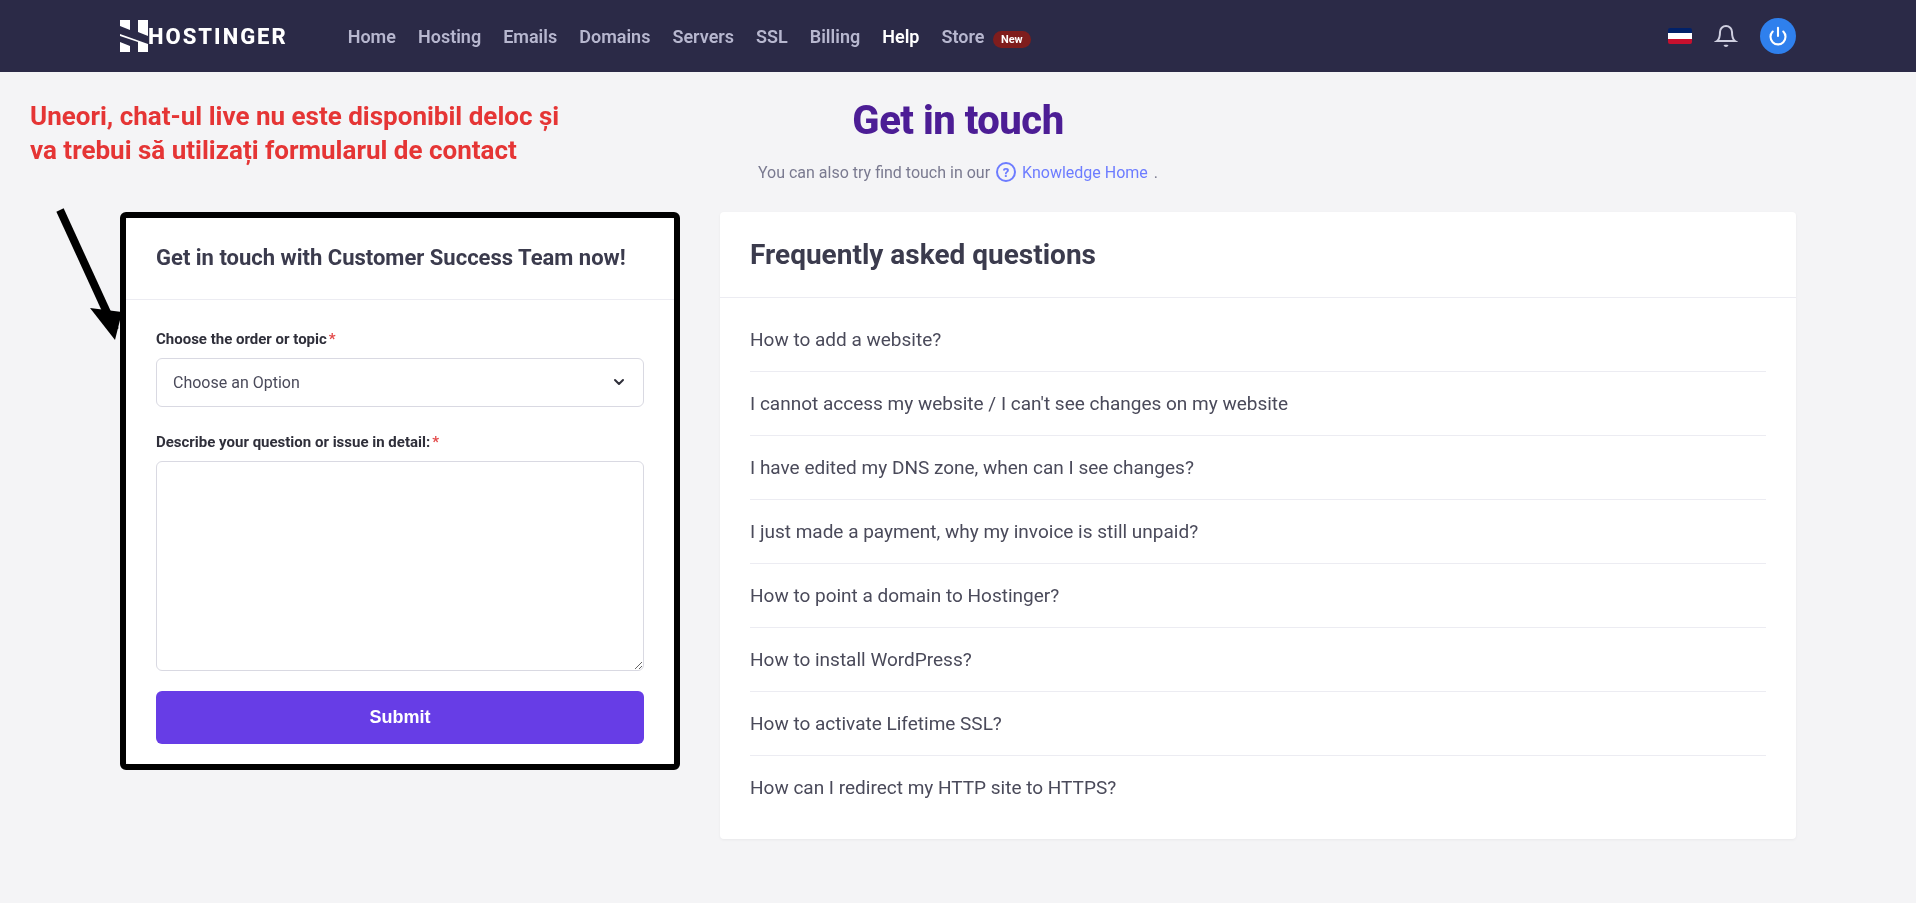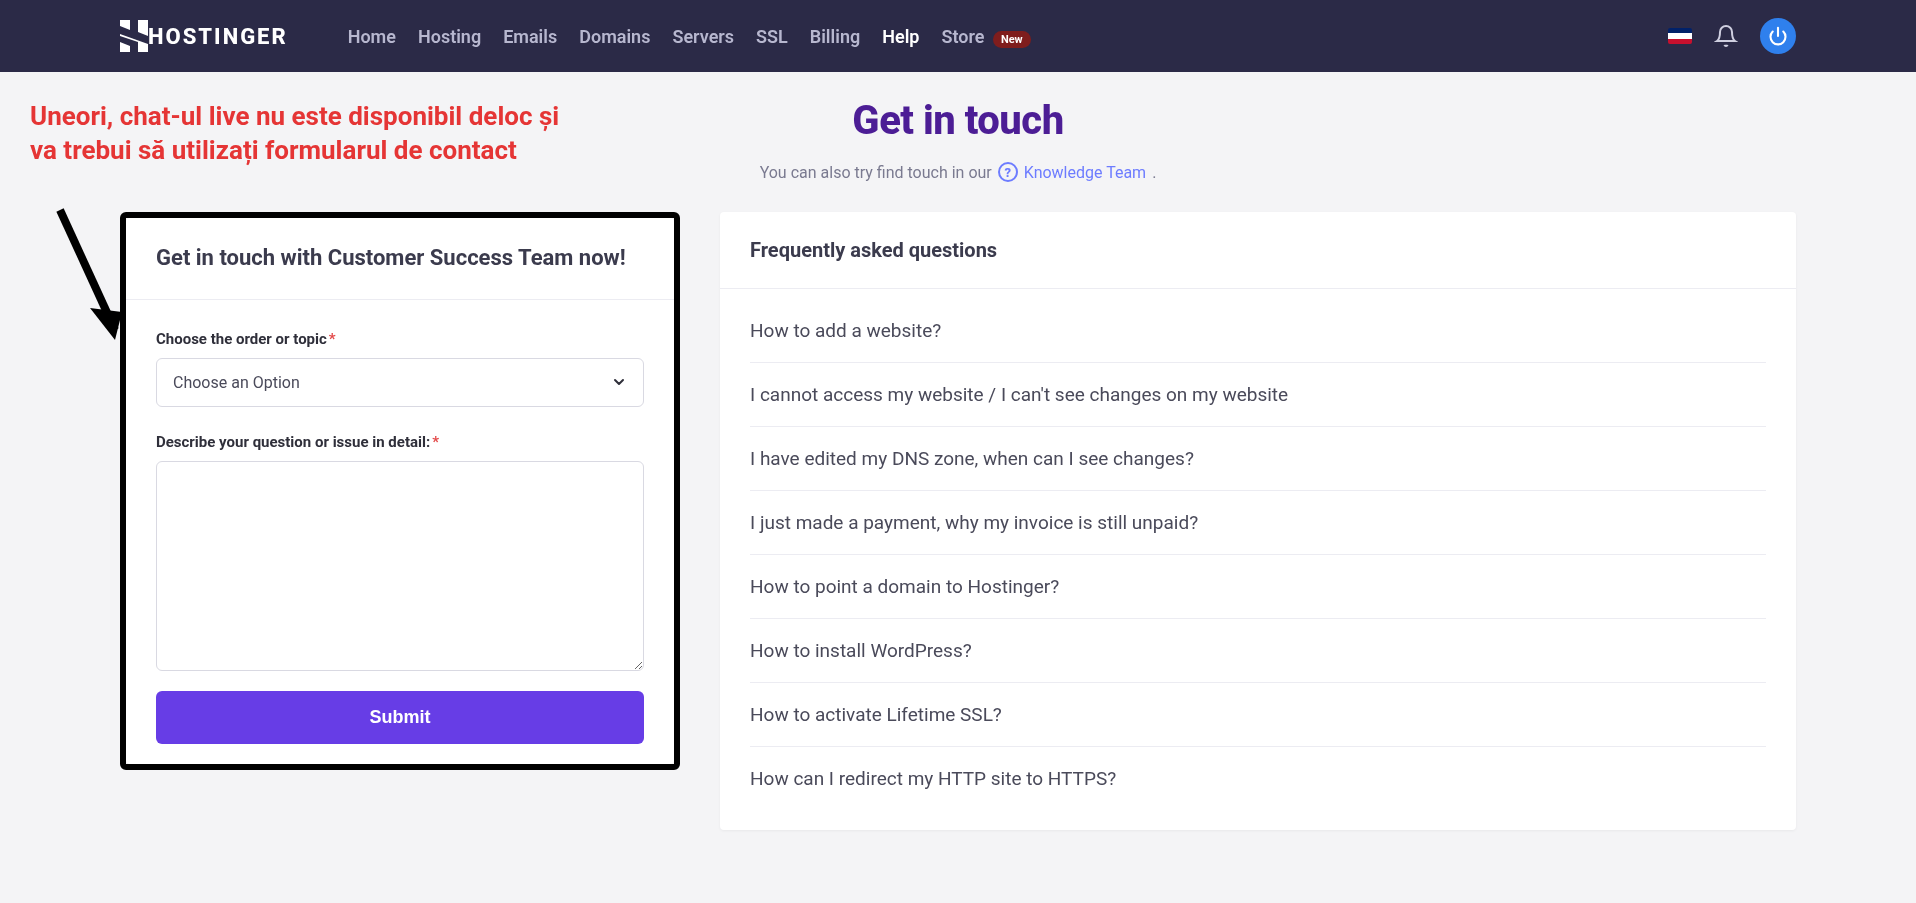--- a/index.html
+++ b/index.html
@@ -186,21 +186,21 @@
     cursor: pointer;
   }
   
   .faq-card {
     flex: 1;
     padding: 0;
   }
   .faq-header {
     padding: 26px 30px;
     border-bottom: 1px solid #ececf2;
-    font-size: 20px;
+    font-size: 28px;
     font-weight: 700;
     color: #3b3b4d;
   }
   .faq-list { padding: 10px 30px 20px 30px; }
   .faq-item {
     padding: 20px 0;
     border-bottom: 1px solid #ececf2;
     font-size: 19px;
     color: #4a4a5a;
     cursor: pointer;
@@ -256,21 +256,21 @@
   <path d="M20 10 L75 130" stroke="#000" stroke-width="8" fill="none"></path>
   <path d="M75 130 L50 110 L75 130 L70 100 Z" fill="#000"></path>
   <polygon points="75,140 50,108 82,112" fill="#000"></polygon>
 </svg>
 
 <div class="page-head">
   <h1>Get in touch</h1>
   <div class="page-sub">
     <span>You can also try find touch in our</span>
     <span class="q-icon">?</span>
-    <span class="kb-link">Knowledge Team</span>
+    <span class="kb-link">Knowledge Home</span>
     <span>.</span>
   </div>
 </div>
 
 <div class="columns">
 
   <div class="form-wrap">
     <div class="card form-card">
       <div class="form-header">Get in touch with Customer Success Team now!</div>
       <div class="form-body">

